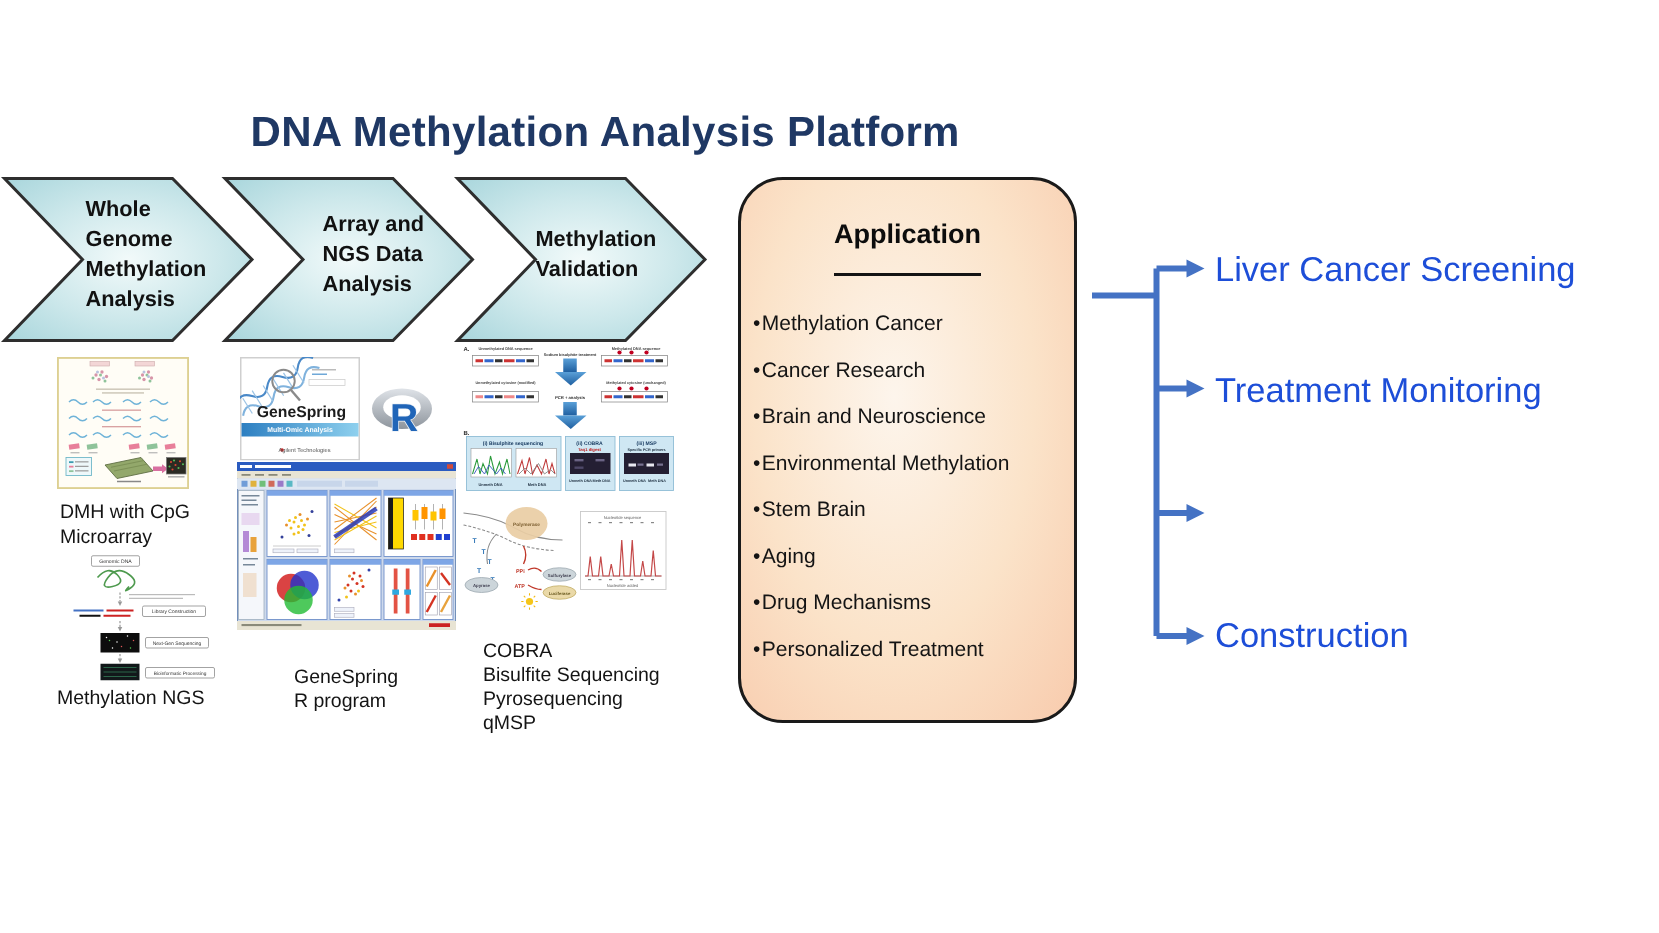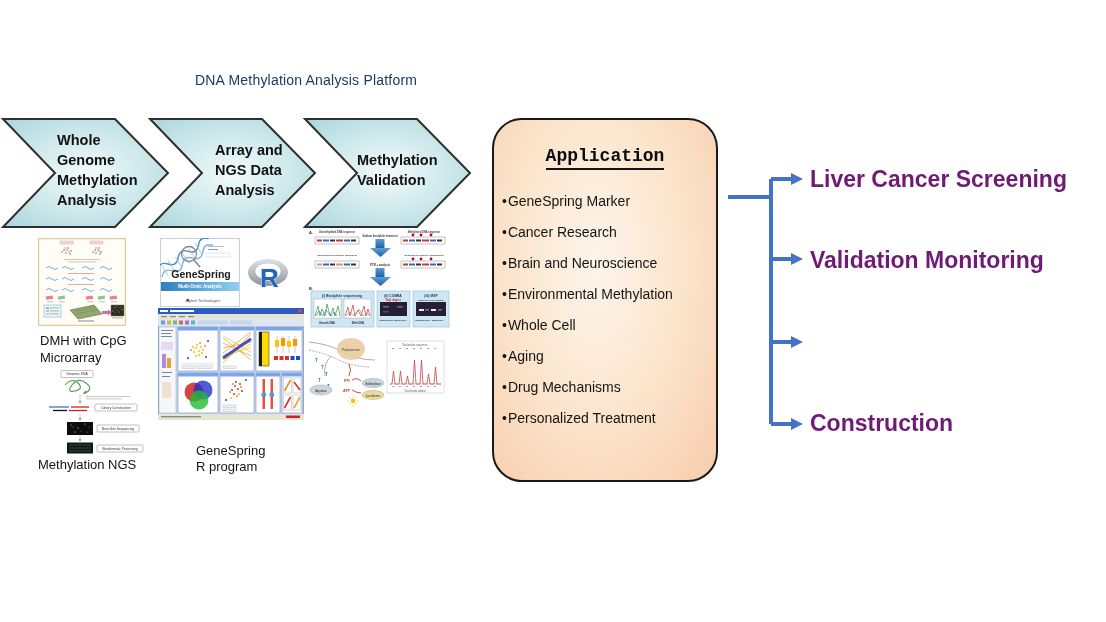--- a/index.html
+++ b/index.html
@@ -1,34 +1,34 @@
 <!DOCTYPE html>
 <html><head>
 <meta charset="utf-8">
 <style>
   html,body{margin:0;padding:0;background:#fff;}
   #canvas{position:relative;width:1106px;height:622px;background:#ffffff;overflow:hidden;
           font-family:"Liberation Sans",sans-serif;color:#0d0d0d;}
   .abs{position:absolute;}
   .pre{white-space:pre-line;}
-  #slide-title{left:167px;top:72px;font-size:14px;font-weight:normal;color:#1F3864;letter-spacing:.2px;margin-left:28px;}
+  #slide-title{left:167px;top:72px;font-size:28px;font-weight:bold;color:#1F3864;letter-spacing:.2px;}
   .chev-label{font-size:14.5px;font-weight:bold;line-height:20px;color:#111;}
   .fig-caption{font-size:13px;font-weight:normal;line-height:16px;color:#141414;}
   
   #application-panel{left:492px;top:118px;width:226px;height:364px;box-sizing:border-box;
     border:2px solid #1a1a1a;border-radius:30px;
     background:radial-gradient(ellipse at 46% 40%, #fdf5ec 0%, #fbe3c9 55%, #f8cbad 100%);}
   #application-heading-wrap{margin-top:26px;text-align:center;}
   #application-heading{display:inline-block;font-size:18px;font-weight:bold;
-    border-bottom:2px solid #141414;padding-bottom:2px;font-family:Liberation Mono, monospace;}
+    border-bottom:2px solid #141414;padding-bottom:15px;}
   #application-list{list-style:none;margin:15px 0 0 0;padding:0 4px 0 8px;}
   #application-list li{display:flex;align-items:center;height:31px;font-size:14px;color:#141414;}
   #application-list .dot{margin-right:1px;}
   
-  .outcome{left:810px;font-size:23px;font-weight:bold;color:#701a75;line-height:28px;text-align:center;}
+  .outcome{left:810px;font-size:23px;font-weight:normal;color:#1d4ed8;line-height:28px;text-align:center;}
   svg text{font-family:"Liberation Sans",sans-serif;}
 </style>
 </head>
 <body>
 
 <div id="canvas">
 
   <div id="slide-title" class="abs">DNA Methylation Analysis Platform</div>
 
   <svg class="abs" style="left:0;top:116px" width="482" height="114" viewBox="0 0 482 114">
@@ -580,45 +580,49 @@
           <rect x="92" y="52" width="2" height=".8"></rect>
           <rect x="99" y="52" width="2" height=".8"></rect>
           <rect x="106" y="52" width="2" height=".8"></rect>
           <rect x="113" y="52" width="2" height=".8"></rect>
           <rect x="120" y="52" width="2" height=".8"></rect>
           <rect x="127" y="52" width="2" height=".8"></rect>
         </g>
       <text x="108" y="57.5" font-size="2.7" fill="#666" text-anchor="middle">Nucleotide added</text>
     </g>
   </svg>
+  <div class="abs fig-caption pre" style="left:322px;top:426px;line-height:16px">COBRA
+Bisulfite Sequencing
+Pyrosequencing
+qMSP</div>
 
   <div id="application-panel" class="abs">
     <div id="application-heading-wrap">
       <span id="application-heading">Application</span>
     </div>
     <ul id="application-list">
       <li>
           <span class="dot">•</span>
-          <span>GeneSpring Marker</span>
+          <span>Methylation Cancer</span>
         </li>
       <li>
           <span class="dot">•</span>
           <span>Cancer Research</span>
         </li>
       <li>
           <span class="dot">•</span>
           <span>Brain and Neuroscience</span>
         </li>
       <li>
           <span class="dot">•</span>
           <span>Environmental Methylation</span>
         </li>
       <li>
           <span class="dot">•</span>
-          <span>Whole Cell</span>
+          <span>Stem Brain</span>
         </li>
       <li>
           <span class="dot">•</span>
           <span>Aging</span>
         </li>
       <li>
           <span class="dot">•</span>
           <span>Drug Mechanisms</span>
         </li>
       <li>
@@ -639,16 +643,16 @@
     </g>
     <g fill="#4472C4">
       <polygon points="71,23 83,29 71,35"></polygon>
       <polygon points="71,103 83,109 71,115"></polygon>
       <polygon points="71,186 83,192 71,198"></polygon>
       <polygon points="71,268 83,274 71,280"></polygon>
     </g>
   </svg>
 
   <div class="abs outcome" style="top:165px">Liver Cancer Screening</div>
-  <div class="abs outcome" style="top:246px">Validation Monitoring</div>
+  <div class="abs outcome" style="top:246px">Treatment Monitoring</div>
   <div class="abs outcome" style="top:409px">Construction</div>
 
 </div>
 
 </body></html>

